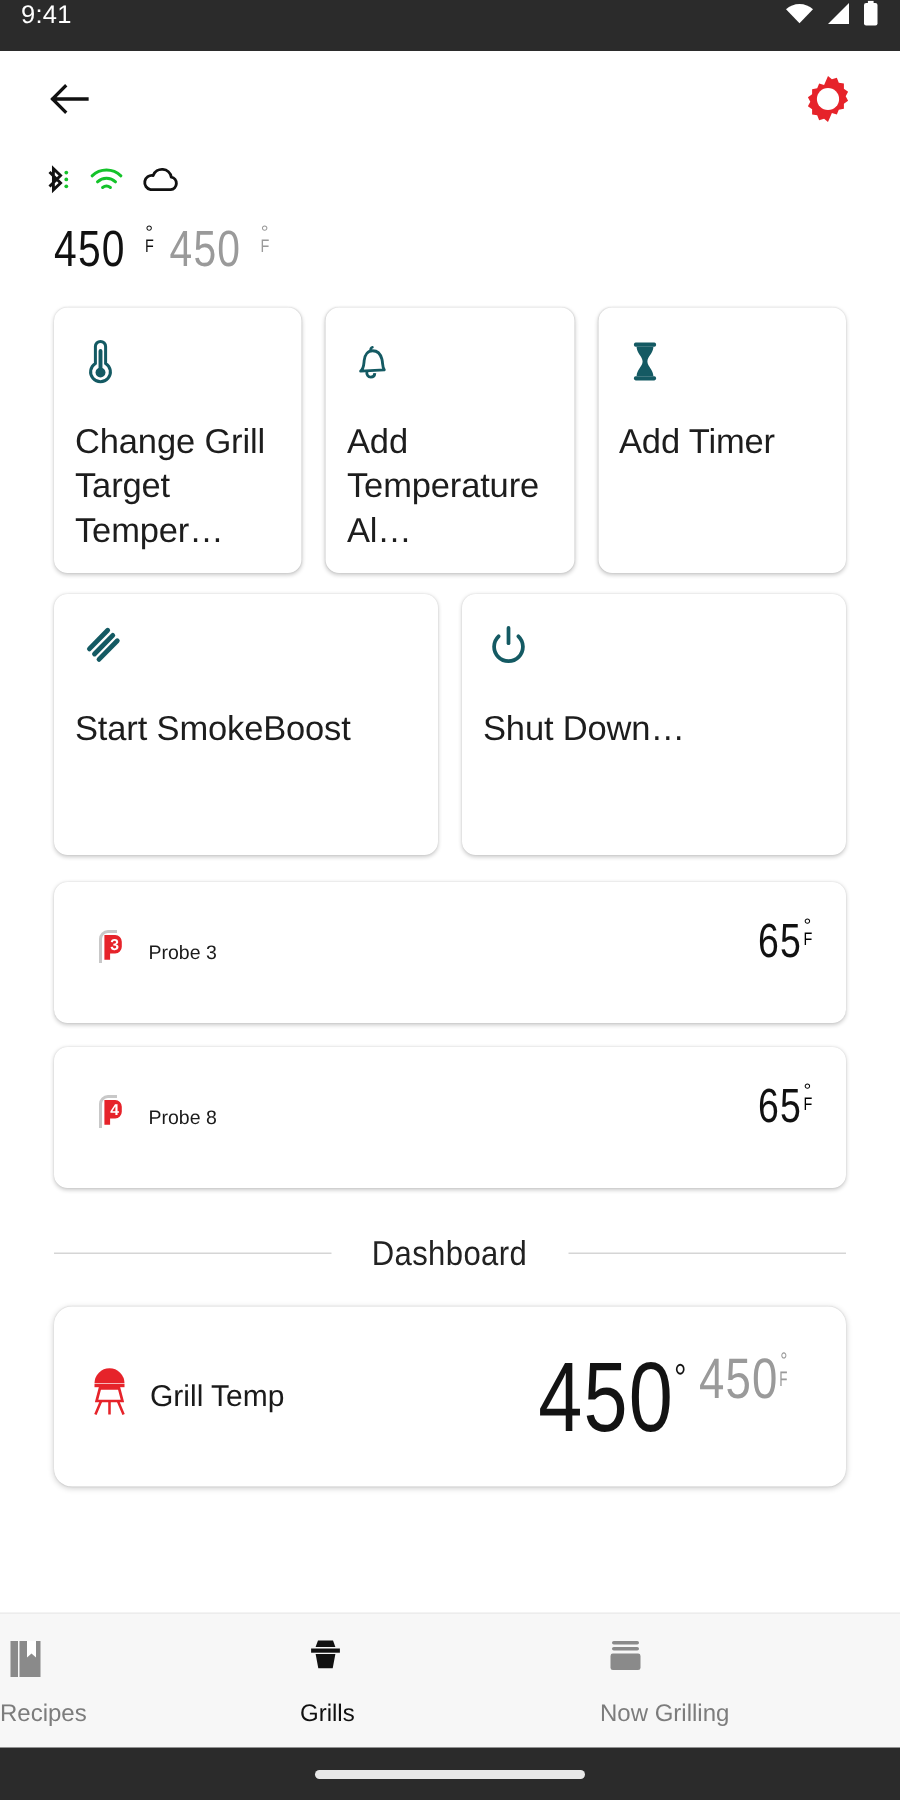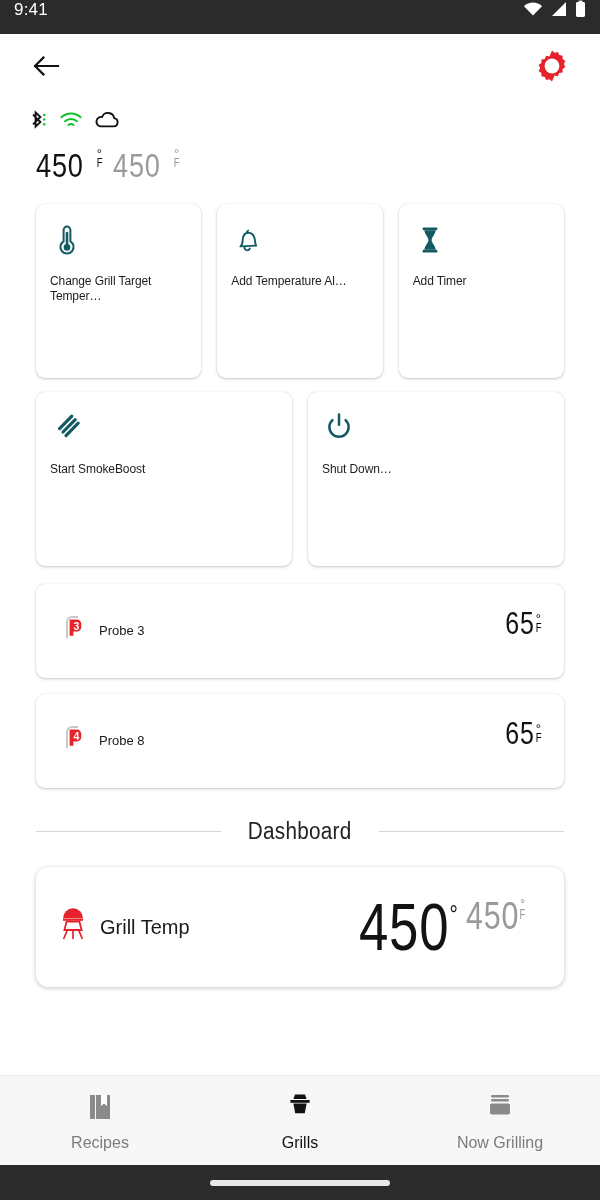--- a/index.html
+++ b/index.html
@@ -74,41 +74,41 @@
   .action-card {
     background:#ffffff;
     border-radius:9px;
     box-shadow:0 1px 3px rgba(0,0,0,.22), 0 0 1px rgba(0,0,0,.10);
     padding:18px 14px 14px 14px;
     flex:1;
     min-height:174px;
   }
   .action-card .icon-wrap { height:40px; display:flex; align-items:flex-start; }
   .action-card .label {
-    margin-top:12px;
-    font-size:12px; color:#1d1d1d; line-height:1.28;
+    margin-top:17px;
+    font-size:23px; color:#1d1d1d; line-height:1.28;
     letter-spacing:-.1px;
     word-break:break-word;
   }
 
   
   .probes { padding:18px 36px 0 36px; }
   .probe-card {
     background:#ffffff; border-radius:9px;
     box-shadow:0 1px 3px rgba(0,0,0,.22), 0 0 1px rgba(0,0,0,.10);
     height:94px; display:flex; align-items:center;
     padding:0 22px 28px 22px;
     margin-bottom:16px;
     position:relative;
   }
   .probe-left { display:flex; align-items:center; gap:11px; margin-top:26px; }
   .probe-label { font-size:13px; color:#1a1a1a; }
   .probe-temp {
     margin-left:auto; margin-top:12px;
-    display:flex; align-items:center;
+    display:flex; align-items:flex-start;
   }
   .probe-temp .pnum {
     font-size:32px; line-height:1; font-weight:400; color:#111;
     transform:scaleX(0.78); transform-origin:right center;
     letter-spacing:1px;
   }
 
   
   .dash-divider {
     display:flex; align-items:center; gap:21px;
@@ -148,21 +148,21 @@
 
   
   .bottom-nav {
     position:absolute; left:0; right:0; bottom:35px;
     height:90px; background:#f7f7f7;
     display:flex; align-items:center;
     border-top:1px solid #ececec;
   }
   .nav-item {
     flex:1; display:flex; flex-direction:column;
-    align-items:center; justify-content:center; gap:6px;
+    justify-content:center; gap:6px;
   }
   .nav-item .nav-label { font-size:16px; }
   .nav-item.active .nav-label { color:#111111; }
   .nav-item .nav-label { color:#7c7c7c; }
 
   .gesture-bar-area {
     position:absolute; left:0; right:0; bottom:0;
     height:35px; background:#2b2b2b;
     display:flex; align-items:center; justify-content:center;
   }

